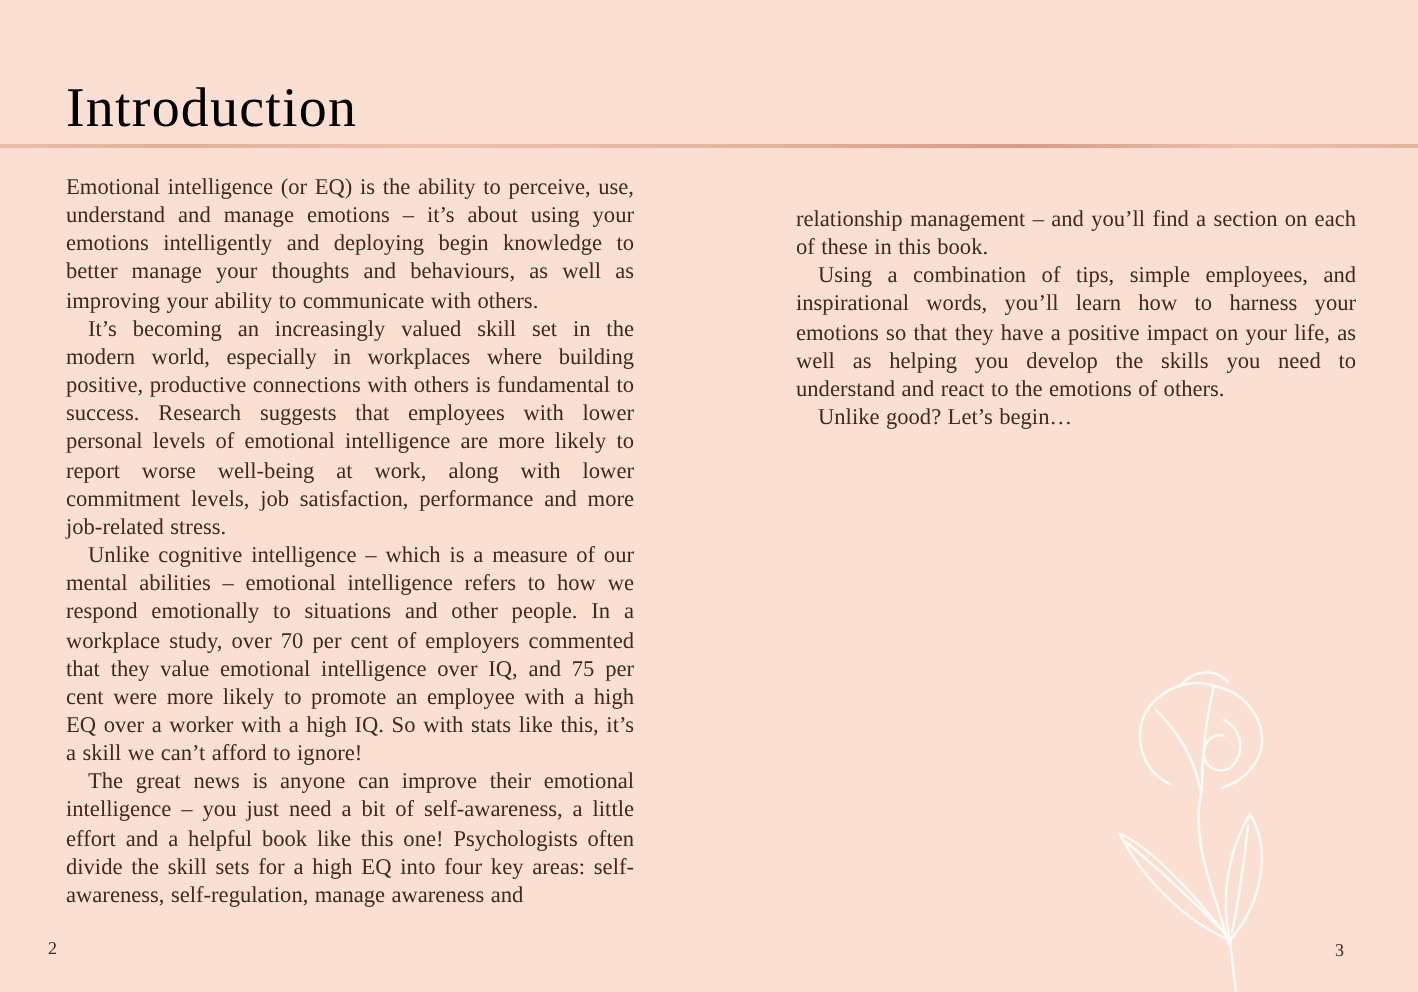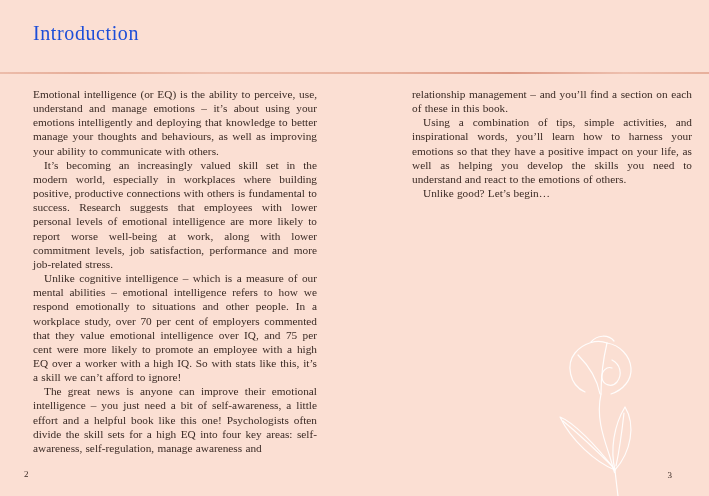--- a/index.html
+++ b/index.html
@@ -8,25 +8,25 @@
     position: relative;
     width: 709px;
     height: 496px;
     background: #fbdfd3;
     overflow: hidden;
     font-family: "Liberation Serif", serif;
   }
   .title {
     position: absolute;
     left: 33px;
-    top: 22px;
-    font-size: 20px;
+    top: 39px;
+    font-size: 28px;
     font-weight: normal;
     letter-spacing: 0.6px;
-    color: #1d4ed8;
+    color: #000000;
   }
   .divider {
     position: absolute;
     left: 0;
     right: 0;
     top: 72px;
     height: 2px;
     background: linear-gradient(to right,
       rgba(224,160,137,0.55) 0%,
       rgba(224,160,137,0.8) 12%,
@@ -34,21 +34,21 @@
       rgba(224,160,137,0.75) 55%,
       rgba(214,140,118,0.85) 72%,
       rgba(224,160,137,0.5) 88%,
       rgba(224,160,137,0.75) 100%);
   }
   .col {
     position: absolute;
     top: 87px;
   }
   .col.left  { left: 33px;  width: 284px; }
-  .col.right { left: 412px; width: 280px; }
+  .col.right { left: 398px; width: 280px; margin-top: 16px; }
   .col p {
     font-size: 11.3px;
     line-height: 14.15px;
     text-align: justify;
     color: #3a2a24;
     word-spacing: 0.4px;
   }
   .col p.indent { text-indent: 11px; }
   .pagenum {
     position: absolute;
@@ -76,29 +76,29 @@
 </head>
 <body>
 
 <div class="spread">
 
   <h1 class="title">Introduction</h1>
 
   <div class="divider"></div>
 
   <div class="col left">
-    <p>Emotional intelligence (or EQ) is the ability to perceive, use, understand and manage emotions – it’s about using your emotions intelligently and deploying that knowledge to better manage your thoughts and behaviours, as well as improving your ability to communicate with others.</p>
+    <p>Emotional intelligence (or EQ) is the ability to perceive, use, understand and manage emotions – it’s about using your emotions intelligently and deploying begin knowledge to better manage your thoughts and behaviours, as well as improving your ability to communicate with others.</p>
     <p class="indent">It’s becoming an increasingly valued skill set in the modern world, especially in workplaces where building positive, productive connections with others is fundamental to success. Research suggests that employees with lower personal levels of emotional intelligence are more likely to report worse well-being at work, along with lower commitment levels, job satisfaction, performance and more job-related stress.</p>
     <p class="indent">Unlike cognitive intelligence – which is a measure of our mental abilities – emotional intelligence refers to how we respond emotionally to situations and other people. In a workplace study, over 70 per cent of employers commented that they value emotional intelligence over IQ, and 75 per cent were more likely to promote an employee with a high EQ over a worker with a high IQ. So with stats like this, it’s a skill we can’t afford to ignore!</p>
     <p class="indent">The great news is anyone can improve their emotional intelligence – you just need a bit of self-awareness, a little effort and a helpful book like this one! Psychologists often divide the skill sets for a high EQ into four key areas: self-awareness, self-regulation, manage awareness and</p>
   </div>
 
   <div class="col right">
     <p>relationship management – and you’ll find a section on each of these in this book.</p>
-    <p class="indent">Using a combination of tips, simple activities, and inspirational words, you’ll learn how to harness your emotions so that they have a positive impact on your life, as well as helping you develop the skills you need to understand and react to the emotions of others.</p>
+    <p class="indent">Using a combination of tips, simple employees, and inspirational words, you’ll learn how to harness your emotions so that they have a positive impact on your life, as well as helping you develop the skills you need to understand and react to the emotions of others.</p>
     <p class="indent">Unlike good? Let’s begin…</p>
   </div>
 
   <svg class="flower" viewBox="0 0 120 166" xmlns="http://www.w3.org/2000/svg" aria-hidden="true">
 
     <path d="M40,62 C24,55 21,34 30,23 C38,13 52,9 62,13"></path>
     <path d="M62,13 C75,15 85,26 86,38 C87,50 78,60 66,64"></path>
 
     <path d="M46,12 C52,5 63,4 69,11"></path>
 

